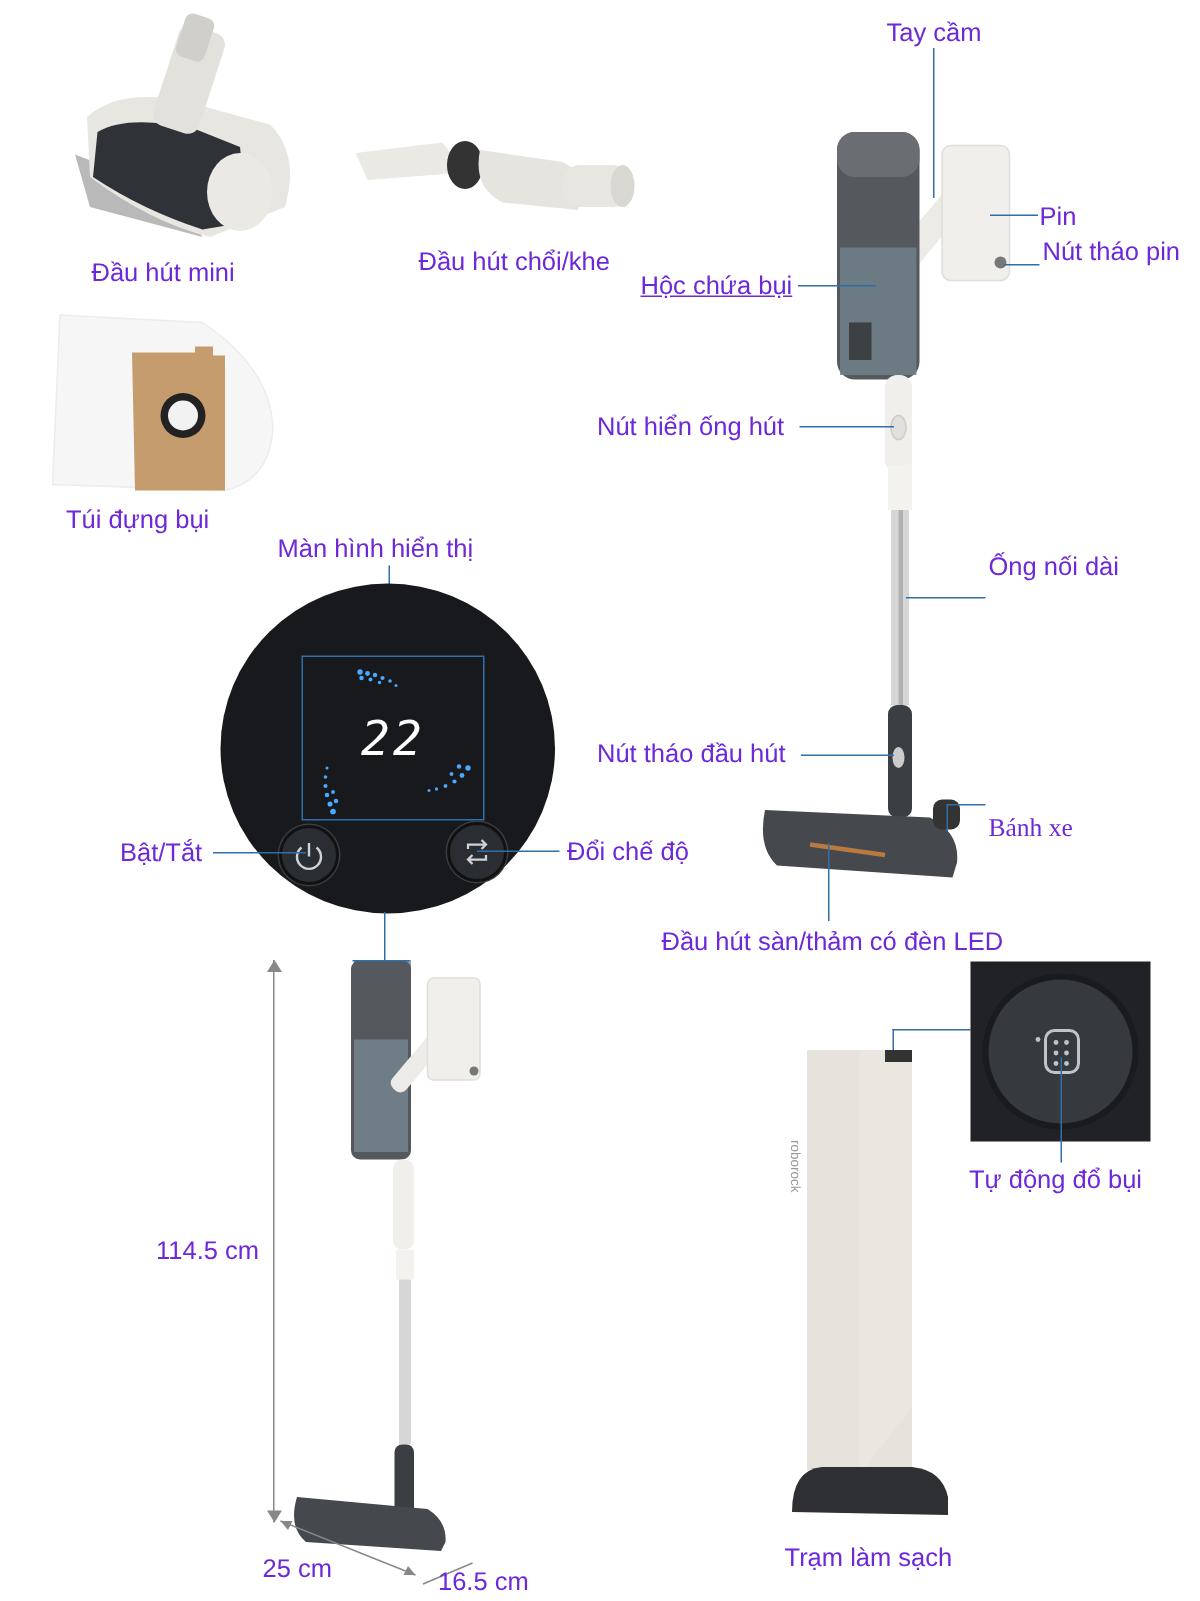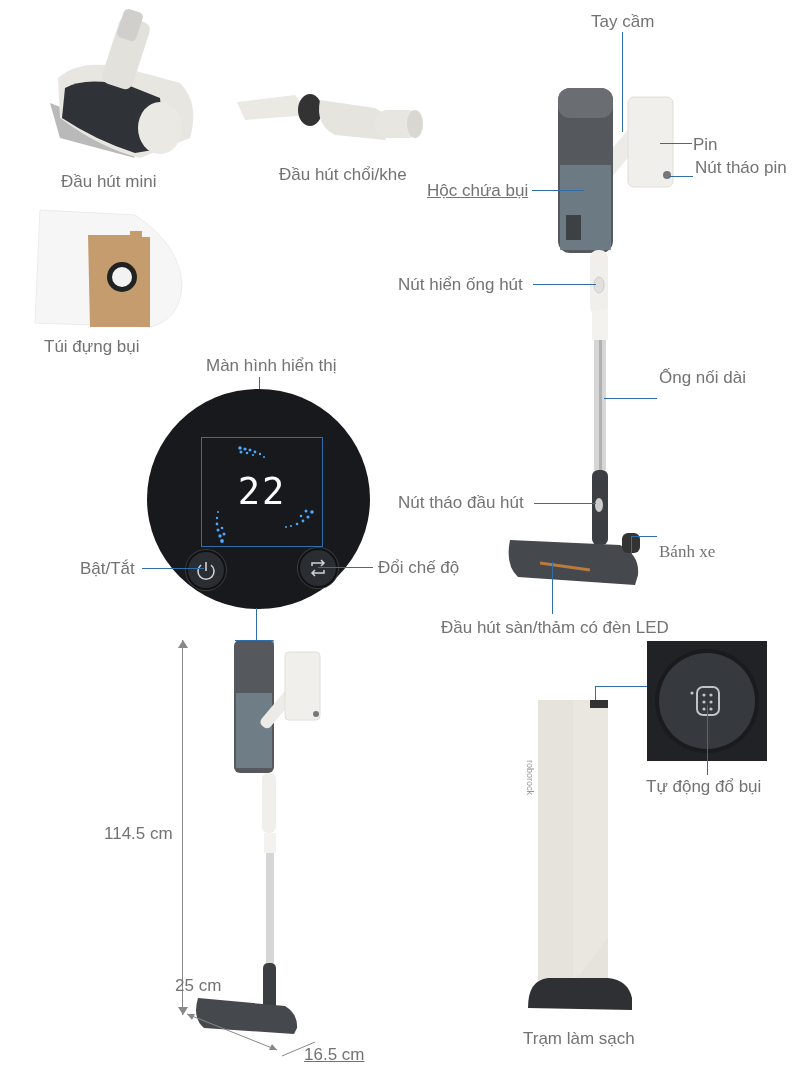--- a/index.html
+++ b/index.html
@@ -1,17 +1,17 @@
 <!DOCTYPE html>
 <html><head>
 <meta charset="utf-8">
 <style>
   html,body{margin:0;padding:0;background:#fff;}
   body{width:800px;height:1067px;position:relative;overflow:hidden;font-family:"Liberation Sans",sans-serif;}
-  .lbl{position:absolute;color:#737373;font-size:17px;white-space:nowrap;line-height:20px;}
+  .lbl{position:absolute;color:#6d28d9;font-size:17px;white-space:nowrap;line-height:20px;}
   .ln{position:absolute;background:#2f6ea8;}
   .abs{position:absolute;}
 </style>
 </head>
 <body>
 
 <div class="abs" style="left:40px;top:8px;width:160px;height:155px;">
   <svg width="160" height="155" viewBox="0 0 160 155">
     <polygon points="10,95 75,120 95,150 20,130" fill="#b9b9b9"></polygon>
     <path d="M18,70 Q40,50 85,60 L140,75 Q160,95 150,130 L100,150 Q60,140 20,110 Z" fill="#e8e6e1"></path>
@@ -93,21 +93,21 @@
 <div class="lbl" style="left:398px;top:493px;">Nút tháo đầu hút</div>
 <div class="ln" style="left:534px;top:503px;width:62px;height:1px;"></div>
 
 <div class="ln" style="left:631px;top:536px;width:26px;height:1px;"></div>
 <div class="ln" style="left:631px;top:536px;width:1px;height:18px;"></div>
 <div class="lbl" style="left:659px;top:542px;font-family:Liberation Serif, serif;">Bánh xe</div>
 
 <div class="ln" style="left:552px;top:562px;width:1px;height:52px;"></div>
 <div class="lbl" style="left:441px;top:618px;">Đầu hút sàn/thảm có đèn LED</div>
 
-<div class="lbl" style="left:206px;top:356px;text-align:center;">Màn hình hiển thị</div>
+<div class="lbl" style="left:185px;top:356px;text-align:center;">Màn hình hiển thị</div>
 <div class="ln" style="left:259px;top:377px;width:1px;height:60px;"></div>
 <div class="abs" style="left:147px;top:389px;width:223px;height:220px;border-radius:50%;background:#17191d;"></div>
 <div class="abs" style="left:201px;top:437px;width:120px;height:108px;border:1px solid #2f6ea8;"></div>
 
 <div class="abs" style="left:200px;top:440px;width:125px;height:105px;">
   <svg width="125" height="105" viewBox="0 0 125 105">
     <g fill="#4aa8ff">
       <circle cx="40" cy="8" r="1.8"></circle>
         <circle cx="45" cy="9" r="1.6"></circle>
         <circle cx="50" cy="10" r="1.5"></circle>
@@ -129,21 +129,21 @@
         <circle cx="108" cy="77" r="1.6"></circle>
         <circle cx="103" cy="81" r="1.4"></circle>
         <circle cx="97" cy="84" r="1.3"></circle>
         <circle cx="91" cy="86" r="1.1"></circle>
         <circle cx="86" cy="87" r="1"></circle>
       <circle cx="106" cy="71" r="1.5"></circle>
         <circle cx="101" cy="76" r="1.3"></circle>
     </g>
   </svg>
 </div>
-<div class="abs" style="left:232px;top:470px;width:60px;text-align:center;color:#fff;font-family:'DejaVu Sans Mono',monospace;font-size:37px;letter-spacing:2px;line-height:44px;">22</div>
+<div class="abs" style="left:232px;top:470px;width:60px;text-align:center;color:#fff;font-family:'DejaVu Sans Mono',monospace;font-size:32px;letter-spacing:2px;line-height:44px;font-style:italic;">22</div>
 
 <div class="abs" style="left:186px;top:550px;width:36px;height:36px;border-radius:50%;background:#2a2d31;border:2px solid #111;box-shadow:0 0 0 1px #3a3d41;">
   <svg width="36" height="36" viewBox="0 0 36 36">
     <path d="M13,13 A8,8 0 1,0 23,13" fill="none" stroke="#cfd3d8" stroke-width="1.6"></path>
     <line x1="18" y1="10" x2="18" y2="19" stroke="#cfd3d8" stroke-width="1.6"></line>
   </svg>
 </div>
 <div class="lbl" style="left:80px;top:559px;">Bật/Tắt</div>
 <div class="ln" style="left:142px;top:568px;width:62px;height:1px;"></div>
 
@@ -186,22 +186,22 @@
       <line x1="2" y1="2" x2="92" y2="38" stroke="#888" stroke-width="1"></line>
       <polygon points="2,2 10,2 7,8" fill="#888"></polygon>
       <polygon points="92,38 84,38 87,32" fill="#888"></polygon>
     </svg>
 </div>
 <div class="abs" style="left:280px;top:1040px;width:40px;height:20px;">
   <svg width="40" height="20" viewBox="0 0 40 20">
       <line x1="2" y1="16" x2="35" y2="2" stroke="#888"></line>
     </svg>
 </div>
-<div class="lbl" style="left:175px;top:976px;">25 cm</div>
-<div class="lbl" style="left:304px;top:1045px;text-decoration:underline;">16.5 cm</div>
+<div class="lbl" style="left:175px;top:1036px;">25 cm</div>
+<div class="lbl" style="left:292px;top:1045px;">16.5 cm</div>
 
 <div class="abs" style="left:528px;top:698px;width:110px;height:320px;">
   <svg width="110" height="320" viewBox="0 0 110 320">
     <rect x="10" y="2" width="70" height="280" fill="#e6e3dd"></rect>
     <rect x="45" y="2" width="35" height="200" fill="#eae7e1"></rect>
     <path d="M45,200 L80,200 L80,240 L45,285 Z" fill="#eae7e1"></path>
     <rect x="62" y="2" width="18" height="8" fill="#333"></rect>
     <path d="M0,310 Q0,282 20,280 L80,280 Q100,282 104,300 L104,312 Z" fill="#2e3033"></path>
   </svg>
 </div>

